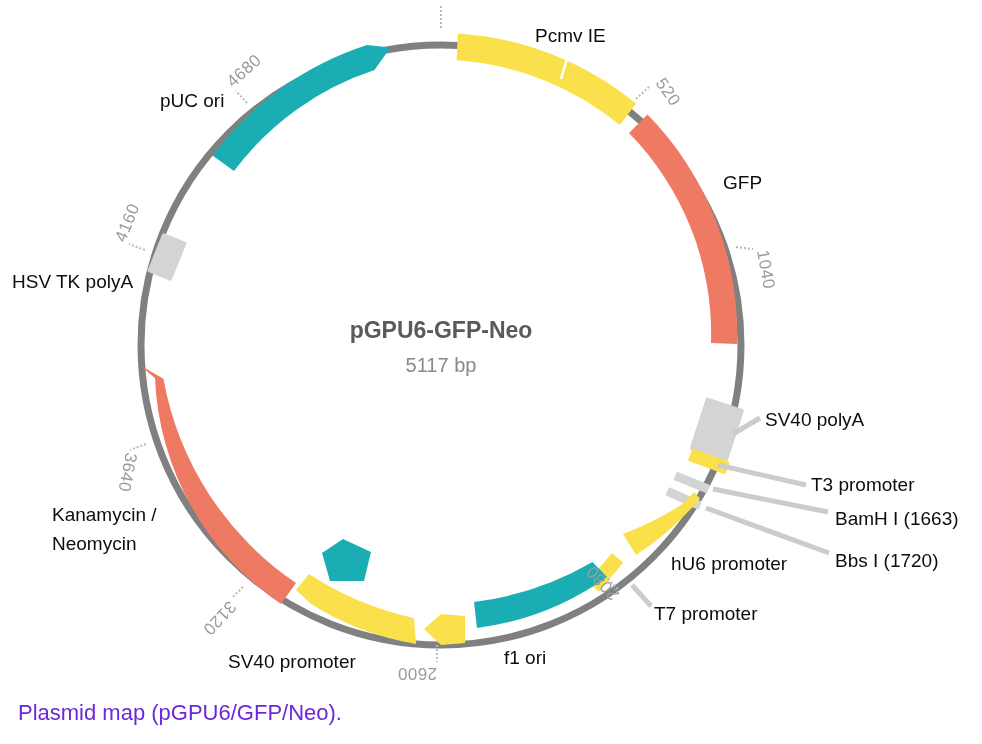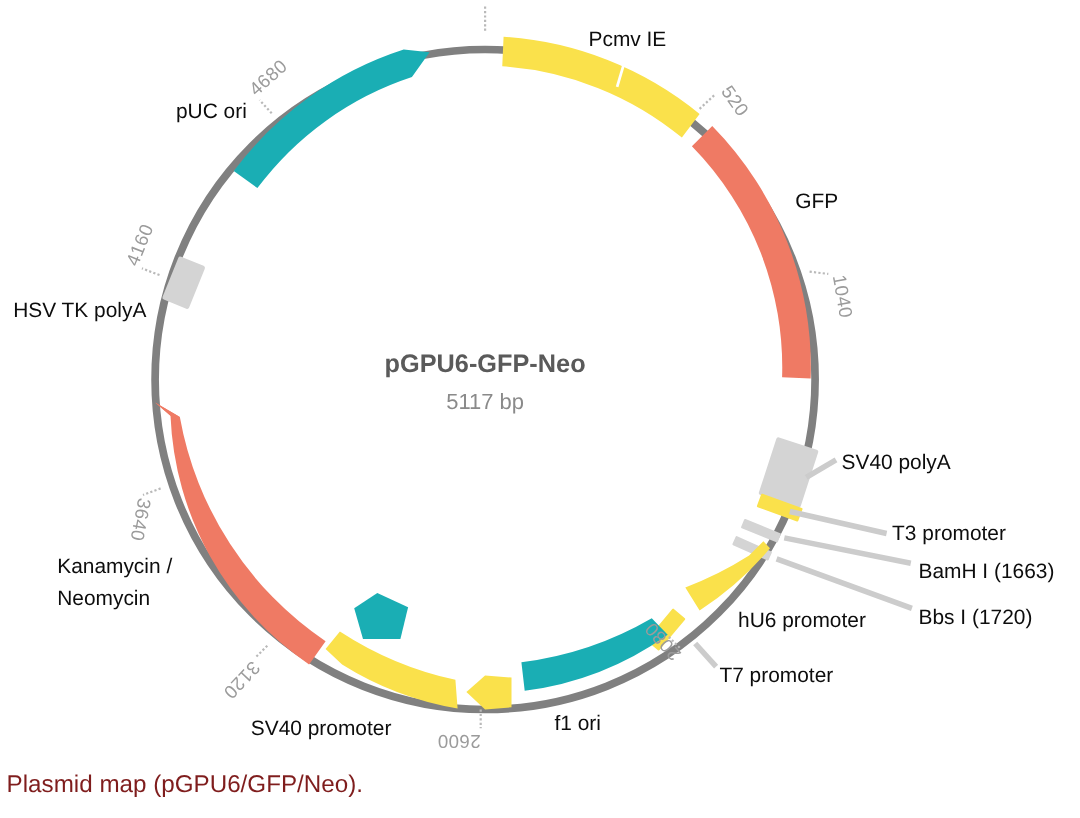--- a/index.html
+++ b/index.html
@@ -49,25 +49,25 @@
     font-weight: bold;
     fill: #5a5a5a;
   }
   .center-size {
     font-family: "Liberation Sans", sans-serif;
     font-size: 20px;
     fill: #8a8a8a;
   }
   .caption {
     position: absolute;
-    left: 6px;
+    left: 18px;
     top: 700px;
     font-family: "Liberation Sans", sans-serif;
     font-size: 22px;
-    color: #7f1d1d;
+    color: #6d28d9;
     white-space: nowrap;
   }
   .leader {
     stroke: #cccccc;
     stroke-width: 5;
     stroke-linecap: butt;
   }
   .tickmark {
     stroke: #b9b9b9;
     stroke-width: 2;

